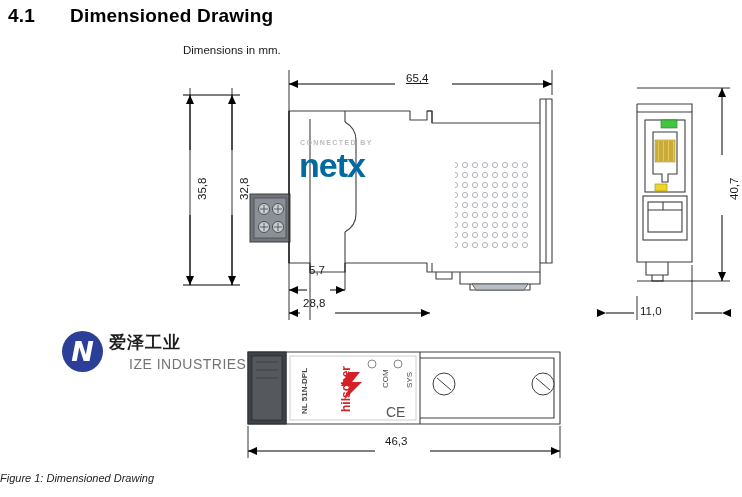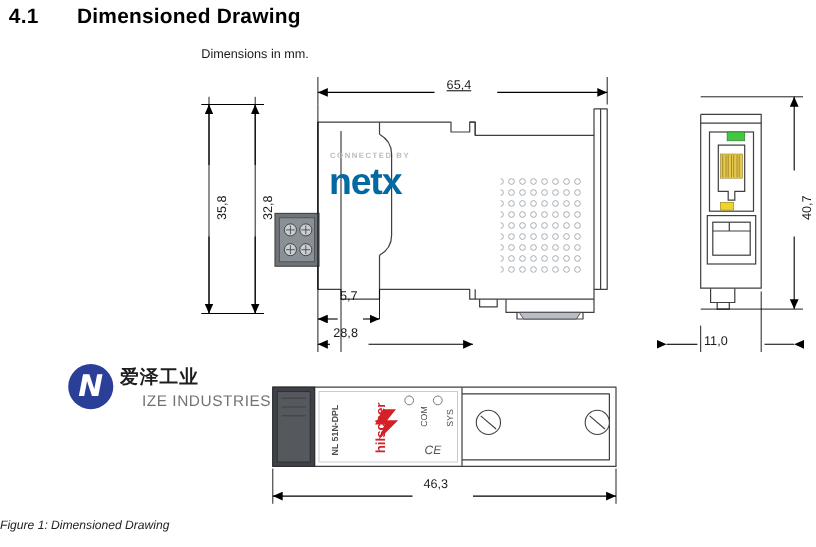--- a/index.html
+++ b/index.html
@@ -355,21 +355,21 @@
 
   <div class="txt" style="left:385px; top:435px;">46,3</div>
 
   <div class="cnby" style="left:300px; top:139px;">CONNECTED BY</div>
   <div class="nxt" style="left:299px; top:146px; font-size:34px;">netx</div>
 
   <div class="dev-txt rot90" style="left:300px; top:414px; font-size:8px; font-weight:bold;">NL 51N-DPL</div>
   <div class="hilred rot90" style="left:339px; top:412px; font-size:12px;">hilscher</div>
   <div class="dev-txt rot90" style="left:381px; top:388px; font-size:8px;">COM</div>
   <div class="dev-txt rot90" style="left:405px; top:388px; font-size:8px;">SYS</div>
-  <div class="dev-txt" style="left:386px; top:404px; font-size:11px; font-style:italic; color:#555;">CE</div>
+  <div class="dev-txt" style="left:386px; top:404px; font-size:14px; color:#555;">CE</div>
 
   <div class="wm">
     <div class="wm-logo">
       <div class="n">N</div>
     </div>
     <div class="wm-cn">爱泽工业</div>
     <div class="wm-en">IZE INDUSTRIES</div>
   </div>
 
   <div class="caption">Figure 1: Dimensioned Drawing</div>

